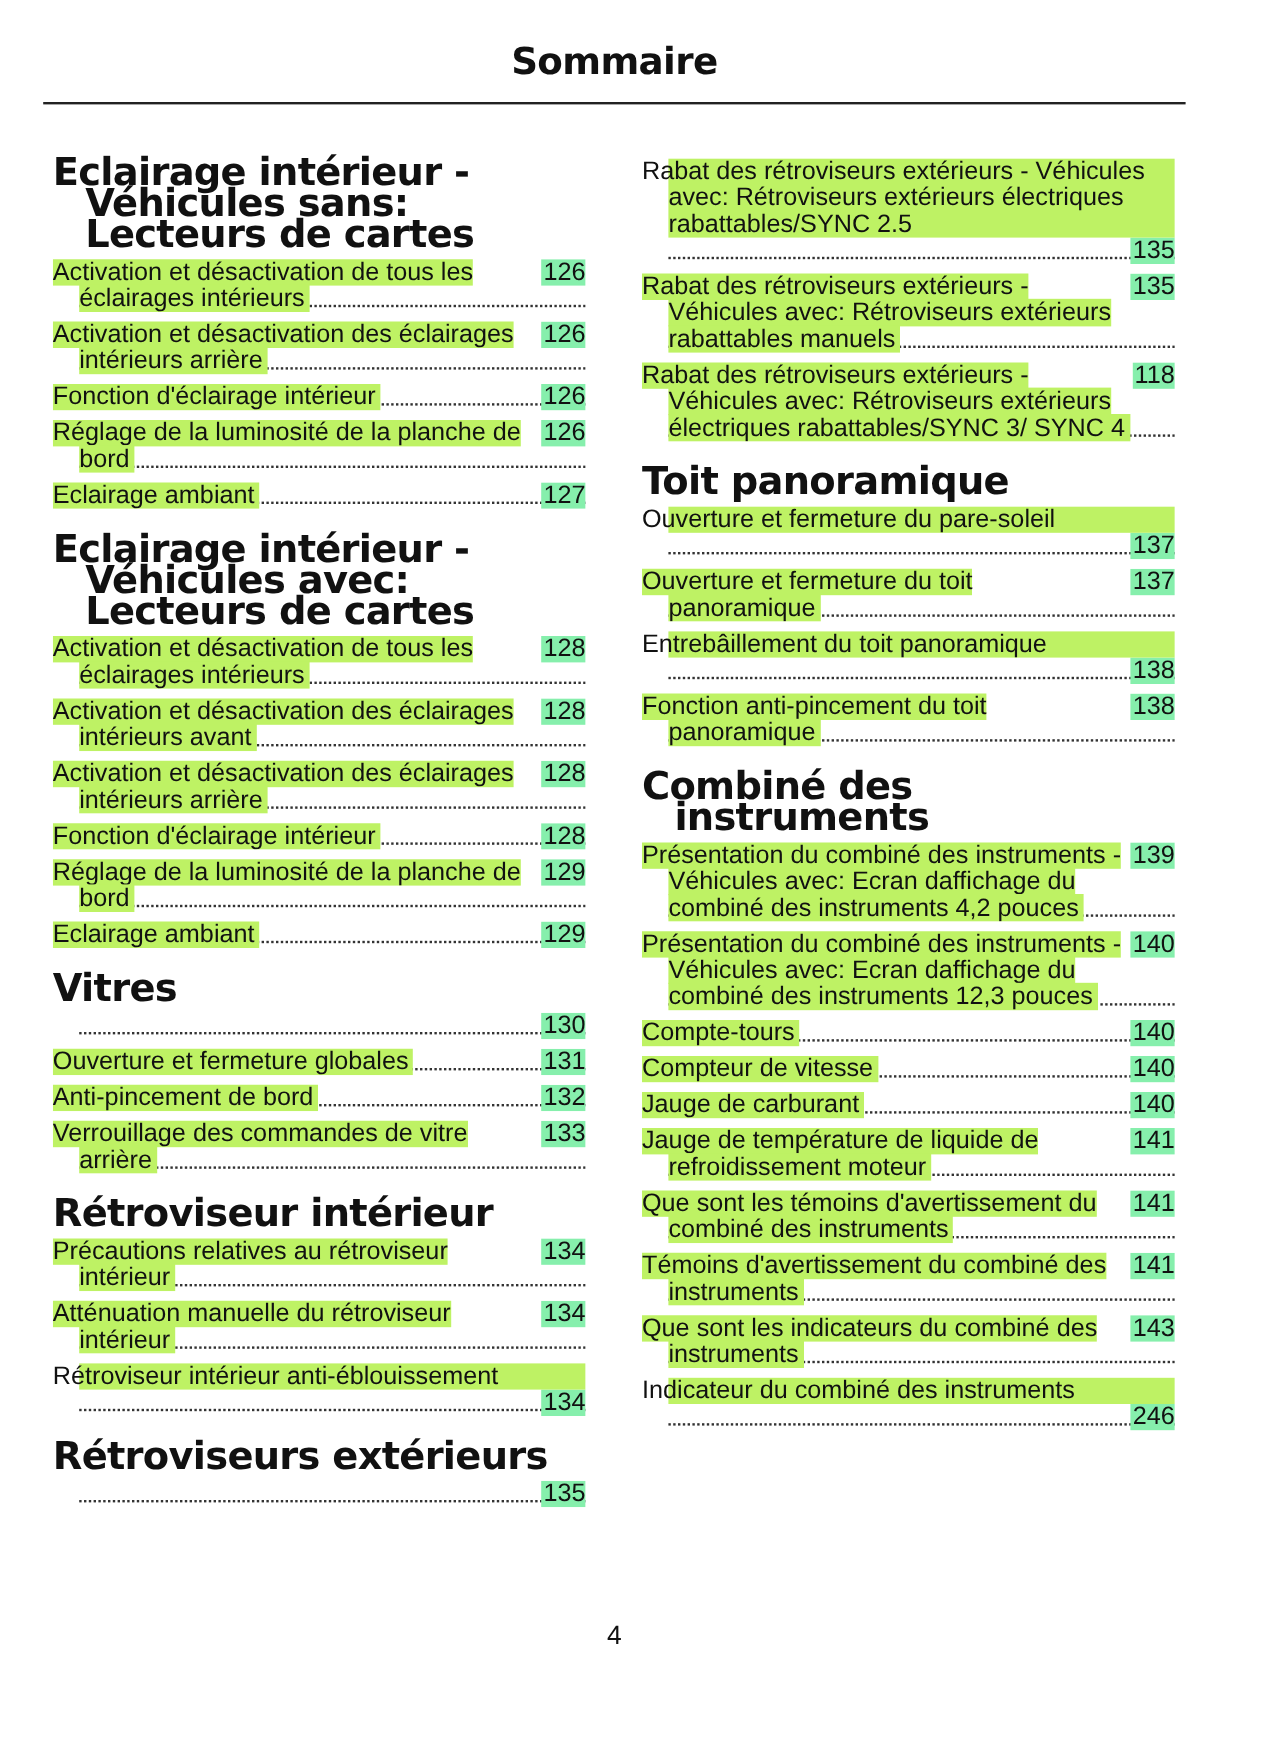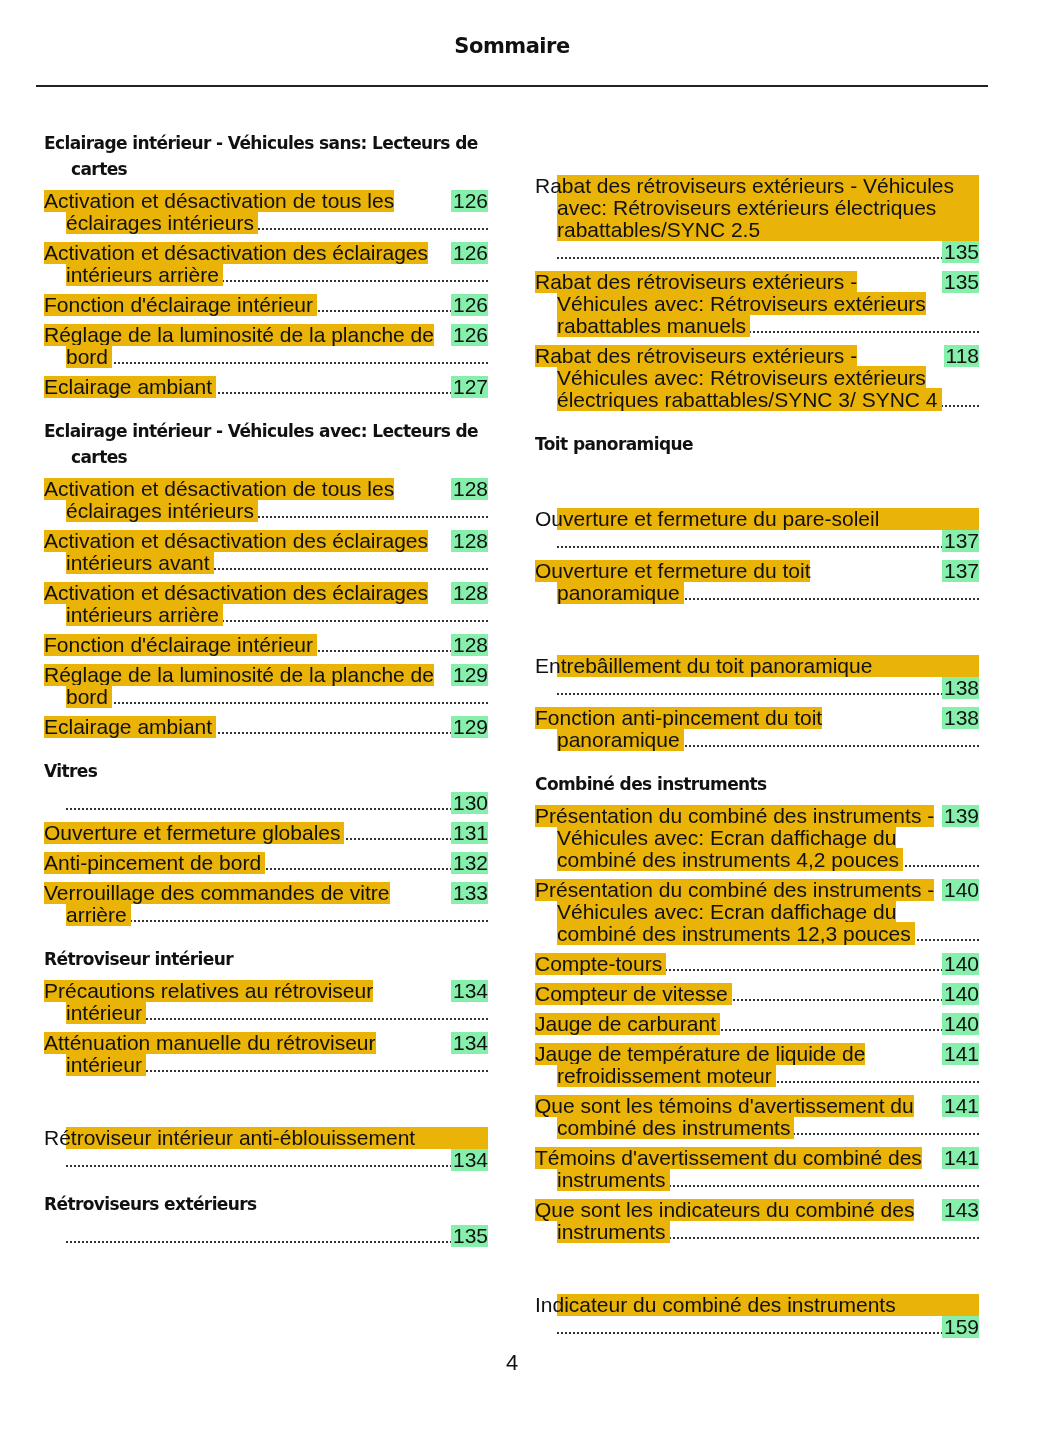--- a/index.html
+++ b/index.html
@@ -1,29 +1,29 @@
 <!DOCTYPE html>
 <html><head>
 <meta charset="utf-8">
 <style>
   html, body { margin: 0; padding: 0; background: #ffffff; }
   body { width: 1055px; height: 1448px; position: relative; overflow: hidden;
          font-family: "Liberation Sans", "DejaVu Sans", sans-serif; color: #111; }
   .page-title { position: absolute; top: 34px; left: 0; width: 1024px; text-align: center;
-    font-family: "DejaVu Sans", sans-serif; font-weight: bold; font-size: 21px; letter-spacing: -0.5px; }
+    font-family: "DejaVu Sans", sans-serif; font-weight: bold; font-size: 31px; letter-spacing: -0.5px; }
   .rule { position: absolute; top: 85px; left: 36px; width: 952px; height: 2px; background: #222; }
   .col { position: absolute; top: 130px; width: 444px; }
   .col-left { left: 44px; }
   .col-right { left: 535px; top: 132px; }
   .section { margin-bottom: 20px; }
-  .section-title { font-family: "DejaVu Sans", sans-serif; font-weight: bold; font-size: 17px;
+  .section-title { font-family: "DejaVu Sans", sans-serif; font-weight: bold; font-size: 32px;
     line-height: 26px; letter-spacing: -0.6px; padding-left: 27px; text-indent: -27px; margin: 0 0 8px 0; }
   .entry { position: relative; font-size: 21px; line-height: 22px; padding-left: 22px; text-indent: -22px;
     margin-bottom: 8px; overflow: hidden; }
-  .entry .txt { background: #eab308; padding-right: 4px; position: relative; z-index: 1; margin-top: 43px; }
+  .entry .txt { background: #bef264; padding-right: 4px; position: relative; z-index: 1; }
   .entry .pg { float: right; background: #86efac; padding-left: 2px; position: relative; z-index: 1; text-indent: 0; }
   .entry .lead { position: absolute; left: 22px; right: 0; bottom: 4px; border-bottom: 2px dotted #333; z-index: 0; }
   .entry.block-lead .txt { display: block; }
   .page-number { position: absolute; top: 1350px; left: 0; width: 1024px; text-align: center; font-size: 22px; }
 </style>
 </head>
 <body>
 
 <div class="page-title">Sommaire</div>
 <div class="rule"></div>
@@ -99,19 +99,19 @@
       <div class="entry"><span class="lead"></span><span class="pg">140</span><span class="txt">Présentation du combiné des instruments - Véhicules avec: Ecran daffichage du combiné des instruments 12,3 pouces</span></div>
       <div class="entry"><span class="lead"></span><span class="pg">140</span><span class="txt">Compte-tours</span></div>
       <div class="entry"><span class="lead"></span><span class="pg">140</span><span class="txt">Compteur de vitesse</span></div>
       <div class="entry"><span class="lead"></span><span class="pg">140</span><span class="txt">Jauge de carburant</span></div>
       <div class="entry"><span class="lead"></span><span class="pg">141</span><span class="txt">Jauge de température de liquide de refroidissement moteur</span></div>
       <div class="entry"><span class="lead"></span><span class="pg">141</span><span class="txt">Que sont les témoins d'avertissement du combiné des instruments</span></div>
       <div class="entry"><span class="lead"></span><span class="pg">141</span><span class="txt">Témoins d'avertissement du combiné des instruments</span></div>
       <div class="entry"><span class="lead"></span><span class="pg">143</span><span class="txt">Que sont les indicateurs du combiné des instruments</span></div>
       <div class="entry block-lead" style="padding-bottom: 22px;">
         <span class="lead"></span>
-        <span class="pg" style="position: absolute; right: 0px; bottom: 0px; float: none;">159</span>
+        <span class="pg" style="position: absolute; right: 0px; bottom: 0px; float: none;">246</span>
         <span class="txt">Indicateur du combiné des instruments</span>
       </div>
     </div>
   </div>
 
 <div class="page-number">4</div>
 
 </body></html>

